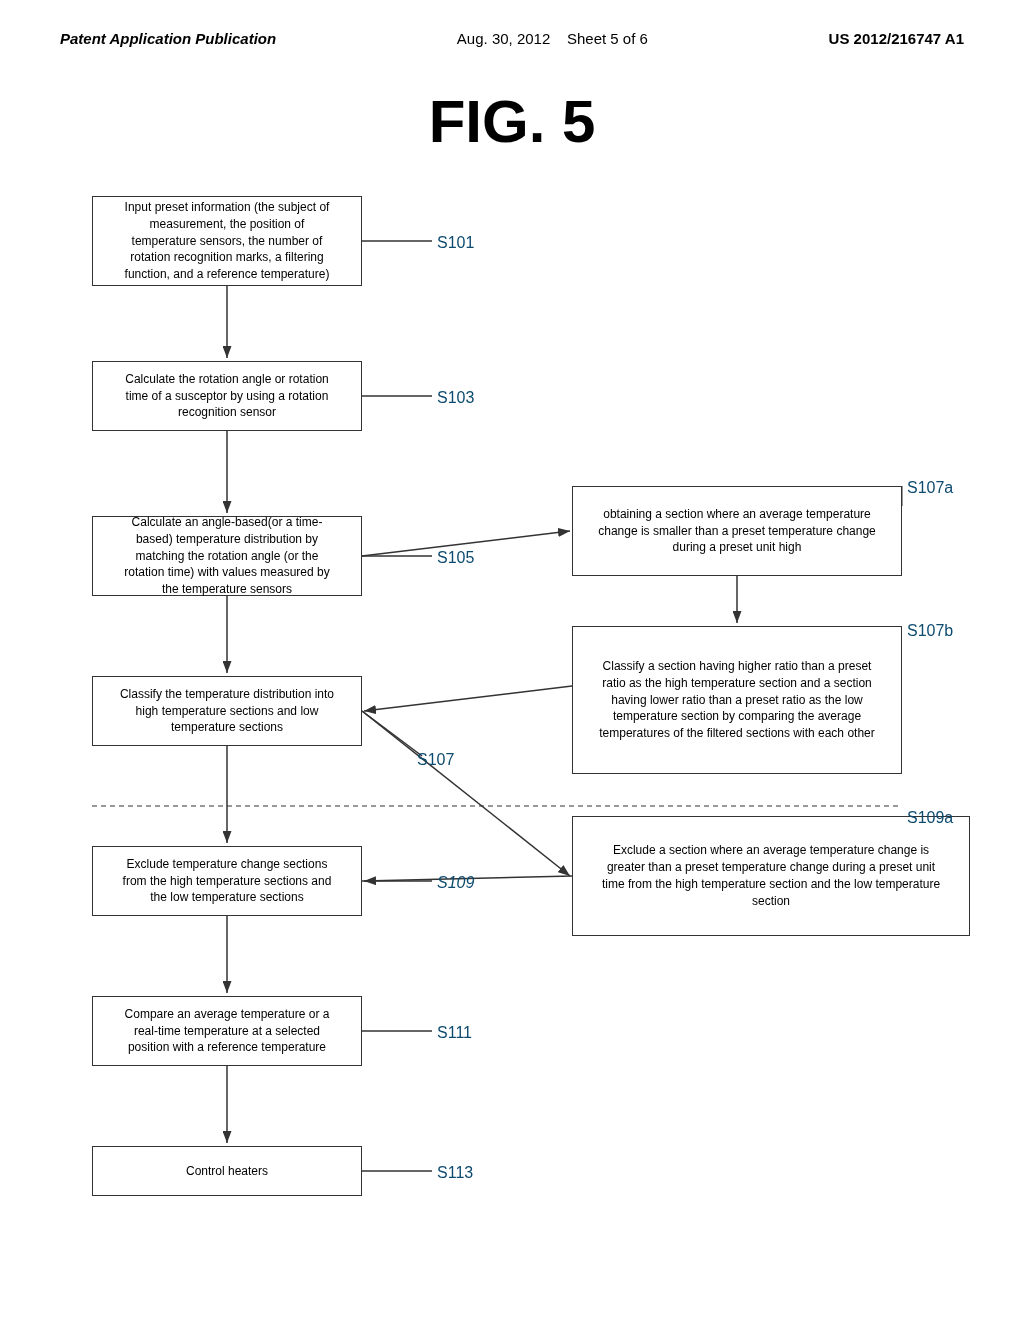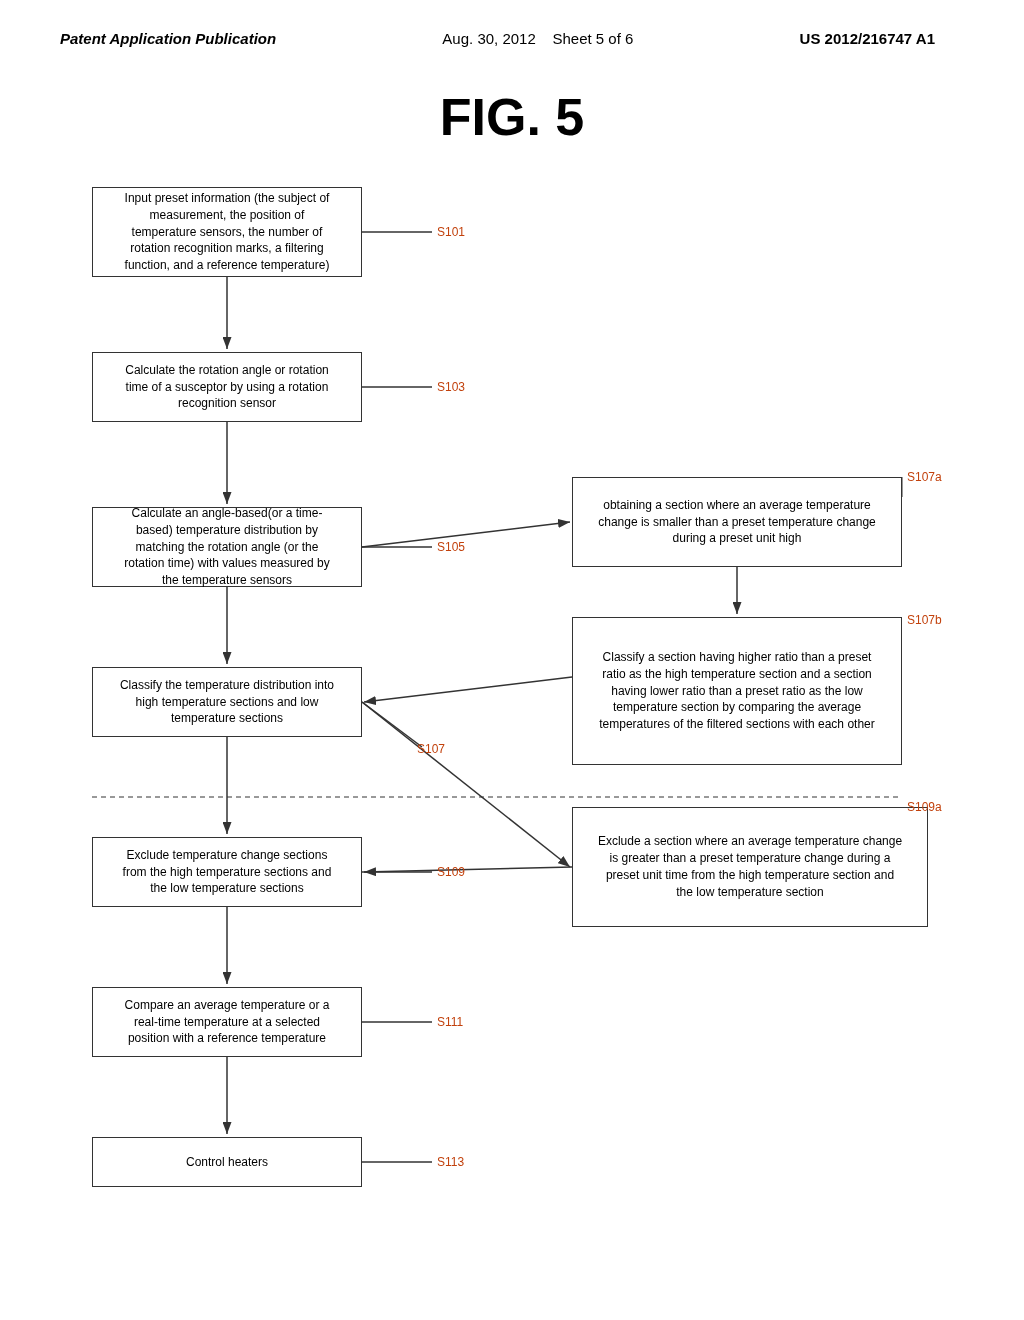--- a/index.html
+++ b/index.html
@@ -18,41 +18,41 @@
       background: #fff;
       padding: 0;
       position: relative;
     }
 
     
     .header {
       display: flex;
       justify-content: space-between;
       align-items: flex-start;
-      padding: 30px 89px 10px 60px;
+      padding: 30px 60px 10px 60px;
       border-bottom: none;
     }
     .header-left {
       font-size: 15px;
       font-weight: bold;
       font-style: italic;
     }
     .header-center {
       font-size: 15px;
       text-align: center;
     }
     .header-right {
       font-size: 15px;
       font-weight: bold;
     }
 
     
     .fig-title {
       text-align: center;
-      font-size: 52px;
+      font-size: 60px;
       font-weight: bold;
       margin: 30px 0 40px 0;
       font-family: Arial, sans-serif;
     }
 
     
     .flowchart {
       position: relative;
       width: 900px;
       margin: 0 auto;
@@ -78,27 +78,27 @@
     .box-s103 { left: 30px; top: 165px; width: 270px; height: 70px; }
     .box-s105 { left: 30px; top: 320px; width: 270px; height: 80px; }
     .box-s107-classify { left: 30px; top: 480px; width: 270px; height: 70px; }
     .box-s109-exclude { left: 30px; top: 650px; width: 270px; height: 70px; }
     .box-s111-compare { left: 30px; top: 800px; width: 270px; height: 70px; }
     .box-s113-control { left: 30px; top: 950px; width: 270px; height: 50px; }
 
     
     .box-s107a { left: 510px; top: 290px; width: 330px; height: 90px; }
     .box-s107b { left: 510px; top: 430px; width: 330px; height: 148px; }
-    .box-s109a { left: 510px; top: 620px; width: 356px; height: 120px; }
+    .box-s109a { left: 510px; top: 620px; width: 398px; height: 120px; }
 
     
     .step-label {
       position: absolute;
-      font-size: 12px;
-      color: #c2410c;
+      font-size: 16px;
+      color: #0c4a6e;
     }
 
     
     .arrows-svg {
       position: absolute;
       top: 0;
       left: 0;
       width: 100%;
       height: 100%;
       pointer-events: none;
@@ -190,21 +190,21 @@
     <div class="step-label" style="left:375px; top:353px;">S105</div>
 
     <div class="box box-s107-classify">
       <span>Classify the temperature distribution into high temperature sections and low temperature sections</span>
     </div>
     <div class="step-label" style="left:355px; top:555px;">S107</div>
 
     <div class="box box-s109-exclude">
       <span>Exclude temperature change sections from the high temperature sections and the low temperature sections</span>
     </div>
-    <div class="step-label" style="left:375px; top:678px;">S109</div>
+    <div class="step-label" style="left:375px; top:678px;font-style:italic;">S109</div>
 
     <div class="box box-s111-compare">
       <span>Compare an average temperature or a real-time temperature at a selected position with a reference temperature</span>
     </div>
     <div class="step-label" style="left:375px; top:828px;">S111</div>
 
     <div class="box box-s113-control">
       <span>Control heaters</span>
     </div>
     <div class="step-label" style="left:375px; top:968px;">S113</div>

